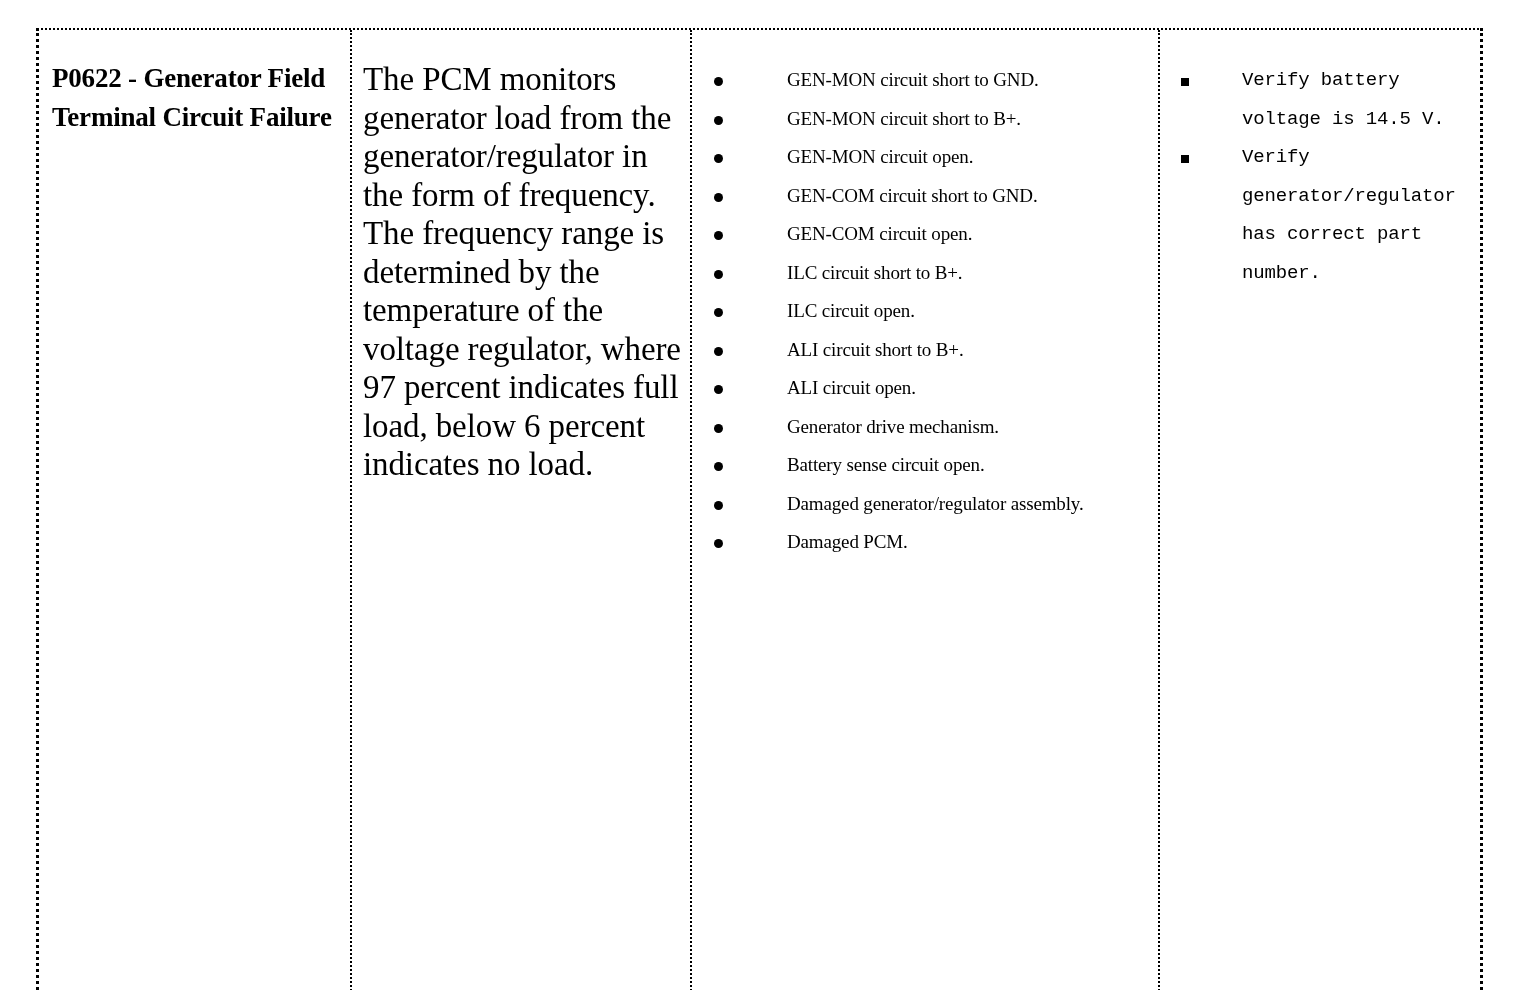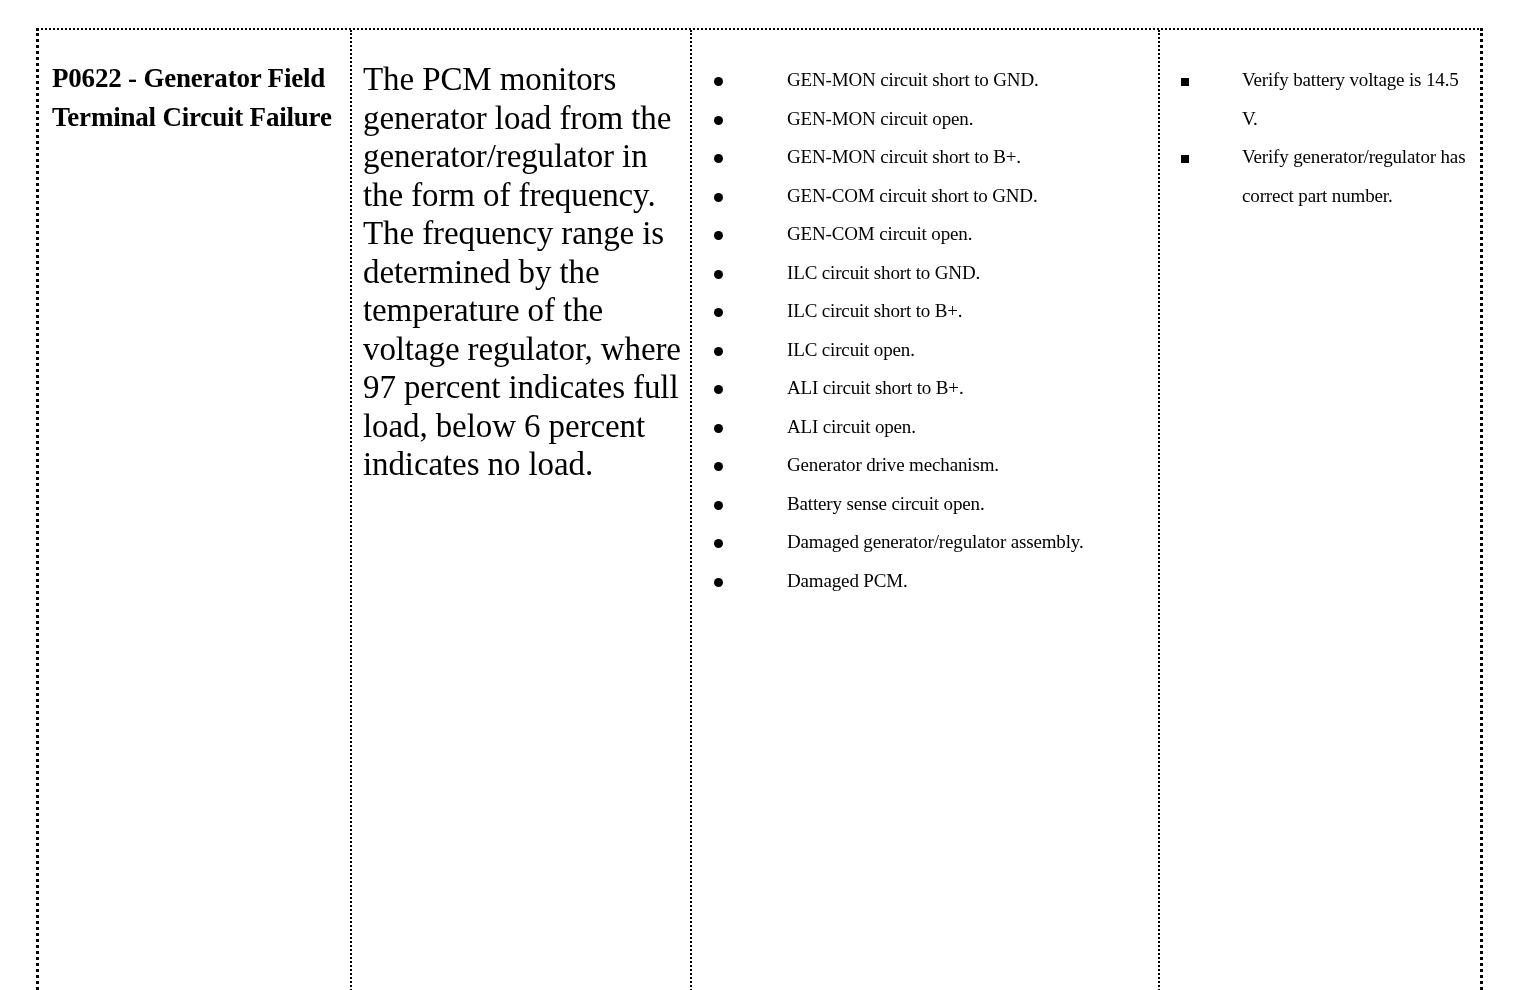--- a/index.html
+++ b/index.html
@@ -94,20 +94,21 @@
     width: 9px;
     height: 9px;
     border-radius: 50%;
     background: #000;
   }
 
   
   .col-verify ul.bullets { padding-top: 17px; }
   .col-verify ul.bullets li {
     padding-left: 74px;
+    font-family: Liberation Mono, monospace;
   }
   .col-verify ul.bullets li .bullet-mark {
     position: absolute;
     left: 13px;
     top: 17px;
     width: 8px;
     height: 8px;
     background: #000;
   }
   
@@ -127,25 +128,24 @@
       <p class="code-title">P0622 - Generator Field Terminal Circuit Failure</p>
     </div>
 
     <div class="col col-desc col-divider">
       <p class="desc-text">The PCM monitors generator load from the generator/regulator in the form of frequency. The frequency range is determined by the temperature of the voltage regulator, where 97 percent indicates full load, below 6 percent indicates no load.</p>
     </div>
 
     <div class="col col-causes col-divider">
       <ul class="bullets">
         <li><span class="bullet-mark"></span><span>GEN-MON circuit short to GND.</span></li>
+        <li><span class="bullet-mark"></span><span>GEN-MON circuit short to B+.</span></li>
         <li><span class="bullet-mark"></span><span>GEN-MON circuit open.</span></li>
-        <li><span class="bullet-mark"></span><span>GEN-MON circuit short to B+.</span></li>
         <li><span class="bullet-mark"></span><span>GEN-COM circuit short to GND.</span></li>
         <li><span class="bullet-mark"></span><span>GEN-COM circuit open.</span></li>
-        <li><span class="bullet-mark"></span><span>ILC circuit short to GND.</span></li>
         <li><span class="bullet-mark"></span><span>ILC circuit short to B+.</span></li>
         <li><span class="bullet-mark"></span><span>ILC circuit open.</span></li>
         <li><span class="bullet-mark"></span><span>ALI circuit short to B+.</span></li>
         <li><span class="bullet-mark"></span><span>ALI circuit open.</span></li>
         <li><span class="bullet-mark"></span><span>Generator drive mechanism.</span></li>
         <li><span class="bullet-mark"></span><span>Battery sense circuit open.</span></li>
         <li><span class="bullet-mark"></span><span>Damaged generator/regulator assembly.</span></li>
         <li><span class="bullet-mark"></span><span>Damaged PCM.</span></li>
       </ul>
     </div>

